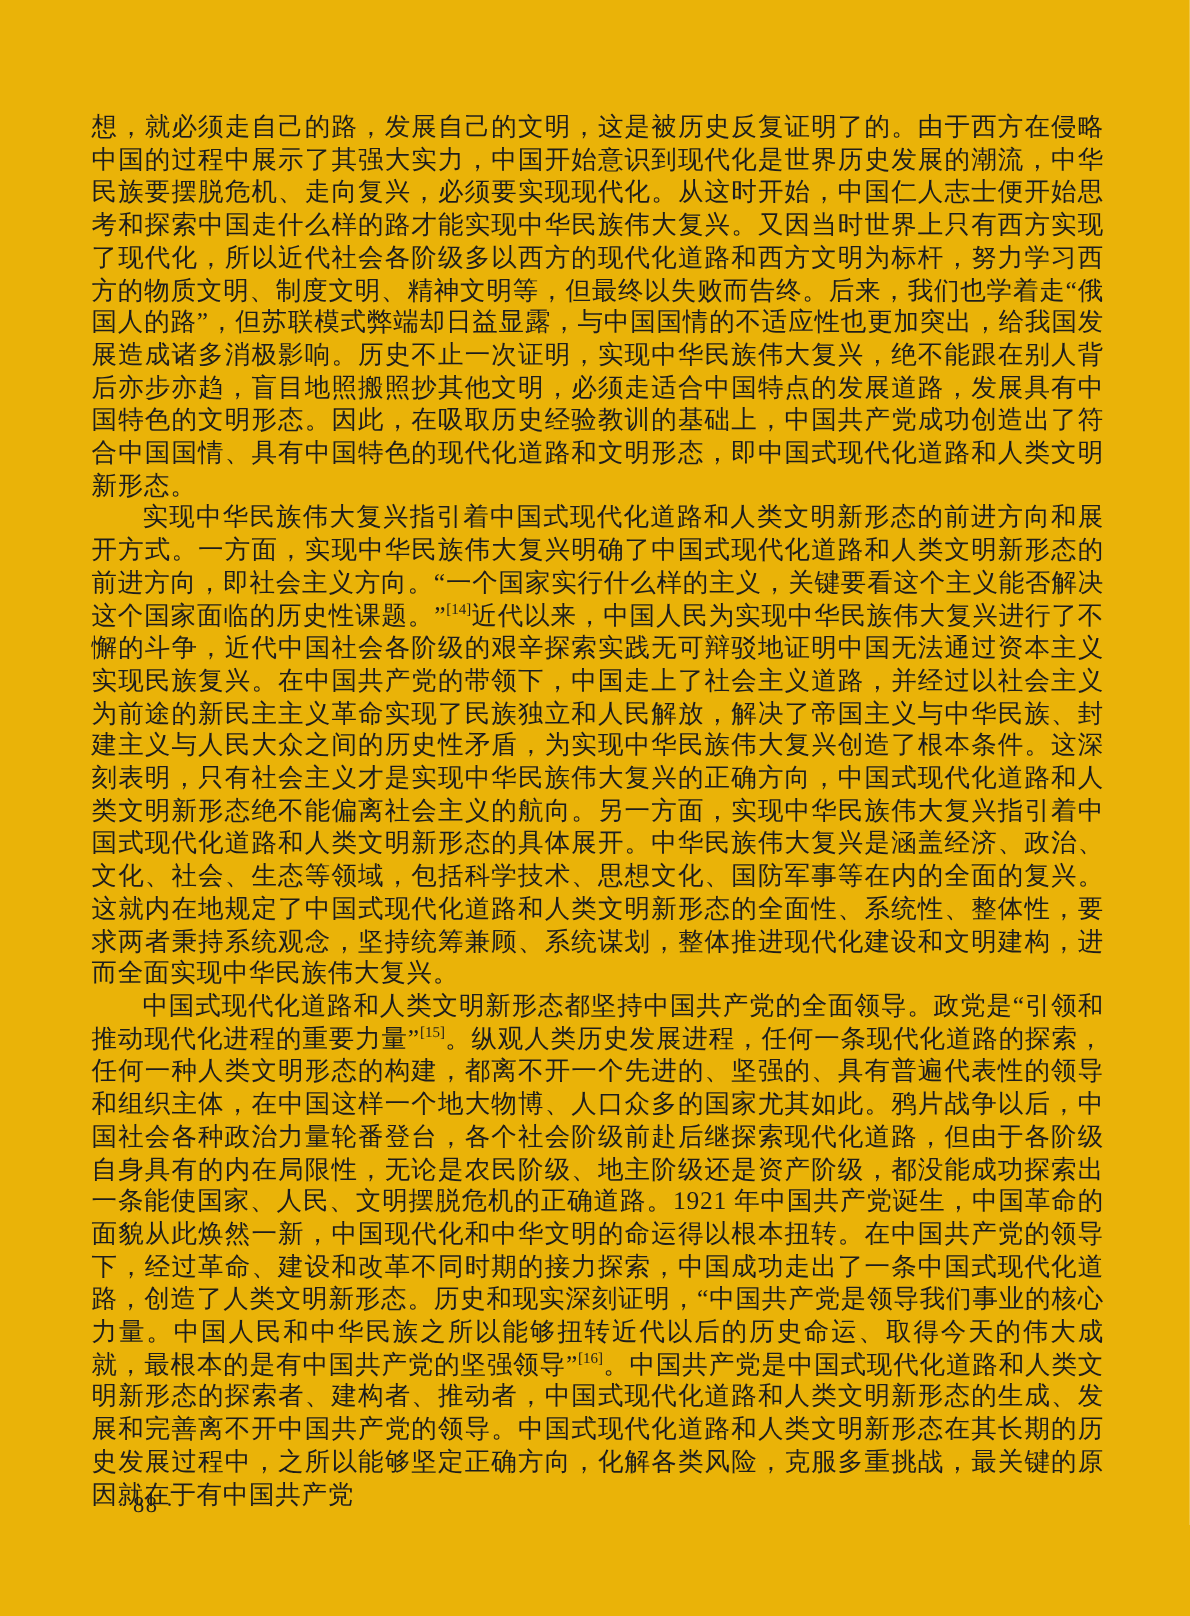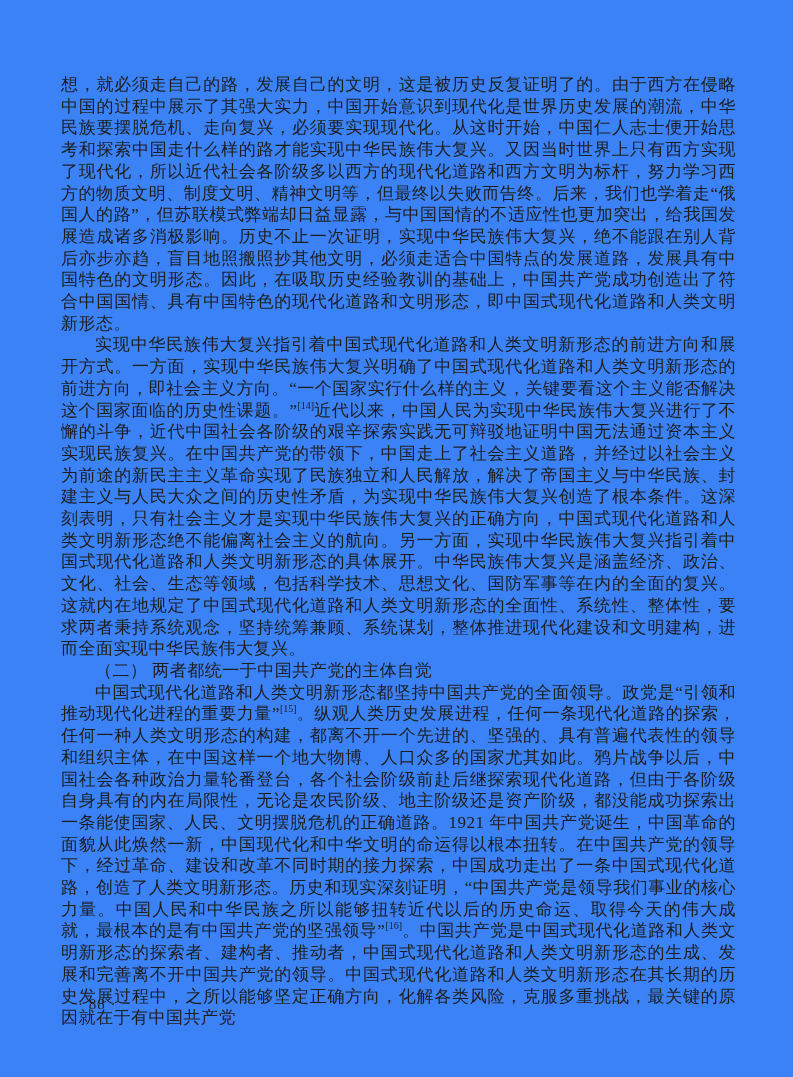--- a/index.html
+++ b/index.html
@@ -53,21 +53,20 @@
     left: 78px;
     top: 996px;
     font-size: 15px;
     letter-spacing: 1px;
     color: #1d1d1d;
   }
 </style>
 </head>
 <body>
 
-<div class="page" style="background: #3b82f6;">
+<div class="page" style="background: #eab308;">
   <div class="text-block">
       <p class="para"><span>想，就必须走自己的路，发展自己的文明，这是被历史反复证明了的。由于西方在侵略中国的过程中展示了其强大实力，中国开始意识到现代化是世界历史发展的潮流，中华民族要摆脱危机、走向复兴，必须要实现现代化。从这时开始，中国仁人志士便开始思考和探索中国走什么样的路才能实现中华民族伟大复兴。又因当时世界上只有西方实现了现代化，所以近代社会各阶级多以西方的现代化道路和西方文明为标杆，努力学习西方的物质文明、制度文明、精神文明等，但最终以失败而告终。后来，我们也学着走“俄国人的路”，但苏联模式弊端却日益显露，与中国国情的不适应性也更加突出，给我国发展造成诸多消极影响。历史不止一次证明，实现中华民族伟大复兴，绝不能跟在别人背后亦步亦趋，盲目地照搬照抄其他文明，必须走适合中国特点的发展道路，发展具有中国特色的文明形态。因此，在吸取历史经验教训的基础上，中国共产党成功创造出了符合中国国情、具有中国特色的现代化道路和文明形态，即中国式现代化道路和人类文明新形态。</span></p>
       <p class="para indent"><span>实现中华民族伟大复兴指引着中国式现代化道路和人类文明新形态的前进方向和展开方式。一方面，实现中华民族伟大复兴明确了中国式现代化道路和人类文明新形态的前进方向，即社会主义方向。“一个国家实行什么样的主义，关键要看这个主义能否解决这个国家面临的历史性课题。”</span><sup class="fnref">[14]</sup><span>近代以来，中国人民为实现中华民族伟大复兴进行了不懈的斗争，近代中国社会各阶级的艰辛探索实践无可辩驳地证明中国无法通过资本主义实现民族复兴。在中国共产党的带领下，中国走上了社会主义道路，并经过以社会主义为前途的新民主主义革命实现了民族独立和人民解放，解决了帝国主义与中华民族、封建主义与人民大众之间的历史性矛盾，为实现中华民族伟大复兴创造了根本条件。这深刻表明，只有社会主义才是实现中华民族伟大复兴的正确方向，中国式现代化道路和人类文明新形态绝不能偏离社会主义的航向。另一方面，实现中华民族伟大复兴指引着中国式现代化道路和人类文明新形态的具体展开。中华民族伟大复兴是涵盖经济、政治、文化、社会、生态等领域，包括科学技术、思想文化、国防军事等在内的全面的复兴。这就内在地规定了中国式现代化道路和人类文明新形态的全面性、系统性、整体性，要求两者秉持系统观念，坚持统筹兼顾、系统谋划，整体推进现代化建设和文明建构，进而全面实现中华民族伟大复兴。</span></p>
-      <p class="para indent heading"><span>（二） 两者都统一于中国共产党的主体自觉</span></p>
       <p class="para indent"><span>中国式现代化道路和人类文明新形态都坚持中国共产党的全面领导。政党是“引领和推动现代化进程的重要力量”</span><sup class="fnref">[15]</sup><span>。纵观人类历史发展进程，任何一条现代化道路的探索，任何一种人类文明形态的构建，都离不开一个先进的、坚强的、具有普遍代表性的领导和组织主体，在中国这样一个地大物博、人口众多的国家尤其如此。鸦片战争以后，中国社会各种政治力量轮番登台，各个社会阶级前赴后继探索现代化道路，但由于各阶级自身具有的内在局限性，无论是农民阶级、地主阶级还是资产阶级，都没能成功探索出一条能使国家、人民、文明摆脱危机的正确道路。1921 年中国共产党诞生，中国革命的面貌从此焕然一新，中国现代化和中华文明的命运得以根本扭转。在中国共产党的领导下，经过革命、建设和改革不同时期的接力探索，中国成功走出了一条中国式现代化道路，创造了人类文明新形态。历史和现实深刻证明，“中国共产党是领导我们事业的核心力量。中国人民和中华民族之所以能够扭转近代以后的历史命运、取得今天的伟大成就，最根本的是有中国共产党的坚强领导”</span><sup class="fnref">[16]</sup><span>。中国共产党是中国式现代化道路和人类文明新形态的探索者、建构者、推动者，中国式现代化道路和人类文明新形态的生成、发展和完善离不开中国共产党的领导。中国式现代化道路和人类文明新形态在其长期的历史发展过程中，之所以能够坚定正确方向，化解各类风险，克服多重挑战，最关键的原因就在于有中国共产党</span></p>
     </div>
   <div class="page-number">· 88 ·</div>
 </div>
 
 </body></html>

